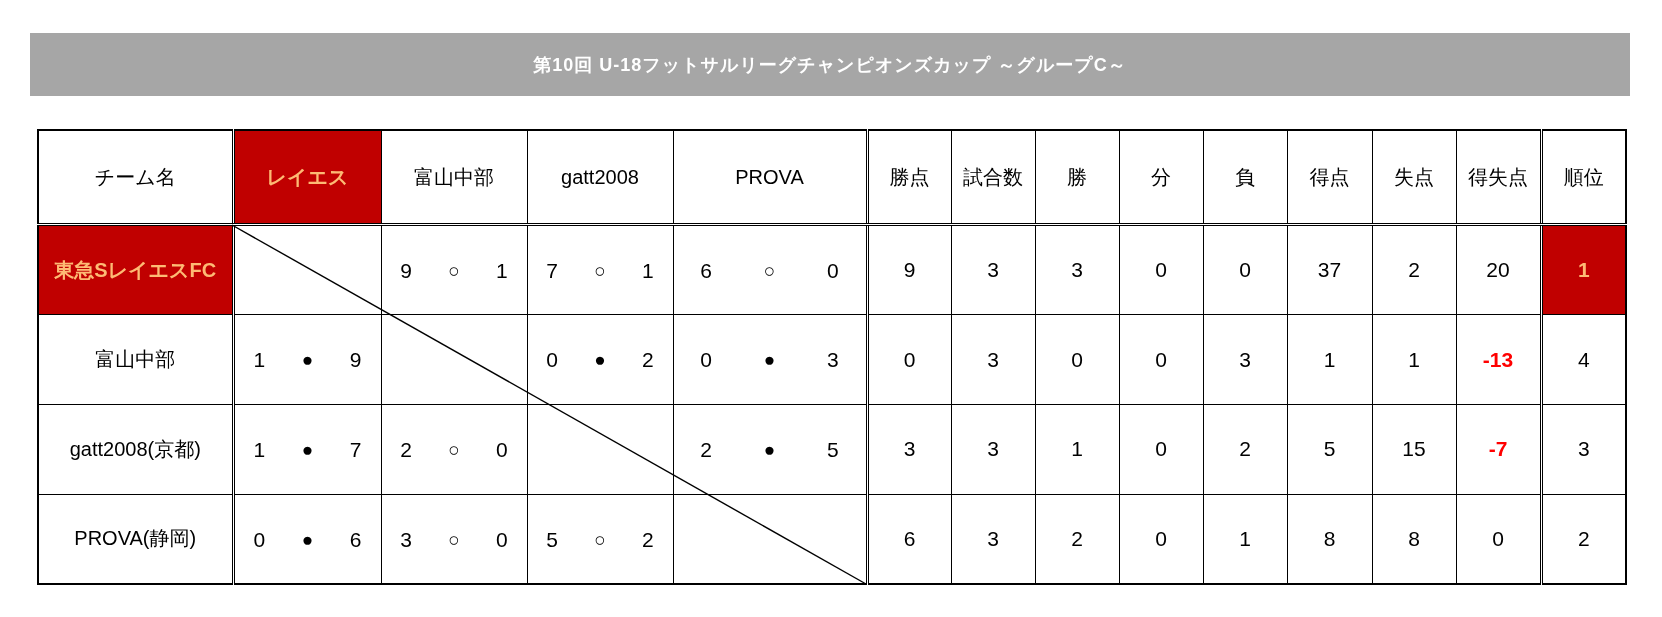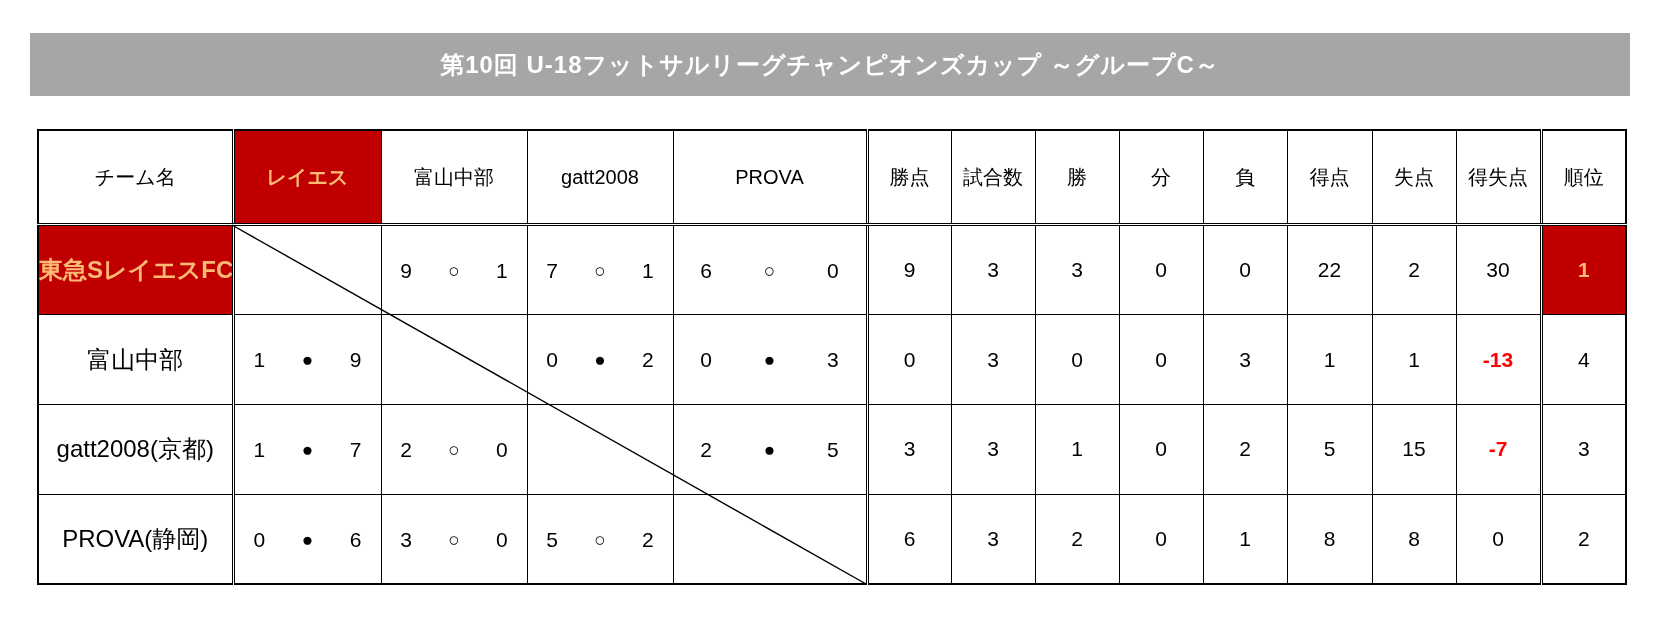--- a/index.html
+++ b/index.html
@@ -15,21 +15,21 @@
     font-family:"Liberation Sans","DejaVu Sans",sans-serif;color:#000;
     overflow:hidden;
   }
   
   .title-bar{
     position:absolute;left:30px;top:33px;width:1600px;height:63px;
     background:var(--title-gray);
     display:flex;align-items:center;justify-content:center;
   }
   .title-bar h1{
-    margin:0;font-size:24px;font-weight:bold;color:#ffffff;letter-spacing:1px;
+    margin:0;font-size:18px;font-weight:bold;color:#ffffff;letter-spacing:1px;
   }
   
   .table-wrap{
     position:absolute;left:37px;top:129px;width:1588px;height:456px;
   }
   table.standings{
     border-collapse:collapse;table-layout:fixed;
     width:1588px;height:456px;
     border:2px solid var(--border-black);
   }
@@ -38,21 +38,21 @@
     text-align:center;vertical-align:middle;
     font-size:21px;padding:0;overflow:hidden;white-space:nowrap;
   }
   tr.hdr td{height:94px;font-size:20px;margin-left:7px;}
   tr.data td{height:89px;}
   tr.hdr td{border-bottom:3px double var(--border-black);}   
   td.dbl-l{border-left:3px double var(--border-black);}      
   td.red{
     background:var(--accent-red);color:#fdba74;font-weight:bold;
   }
-  td.team{font-size:24px;}
+  td.team{font-size:20px;}
   td.res .sc,td.res .mk{
     display:inline-block;width:33%;text-align:center;vertical-align:middle;
   }
   td.res .mk{font-size:19px;}
   td.neg{color:var(--negative-red);font-weight:bold;}
   
   svg.diag{
     position:absolute;left:0;top:0;pointer-events:none;
   }
   svg.diag line{stroke:var(--border-black);stroke-width:1.4;}
@@ -111,23 +111,23 @@
         <span class="sc">7</span><span class="mk">○</span><span class="sc">1</span>
       </td>
       <td class="res">
         <span class="sc">6</span><span class="mk">○</span><span class="sc">0</span>
       </td>
       <td class="dbl-l">9</td>
       <td>3</td>
       <td>3</td>
       <td>0</td>
       <td>0</td>
-      <td>22</td>
+      <td>37</td>
       <td>2</td>
-      <td>30</td>
+      <td>20</td>
       <td class="red dbl-l">1</td>
     </tr>
 
     <tr class="data">
       <td class="team">富山中部</td>
       <td class="res dbl-l">
         <span class="sc">1</span><span class="mk">●</span><span class="sc">9</span>
       </td>
       <td class="res"></td>
       <td class="res">

